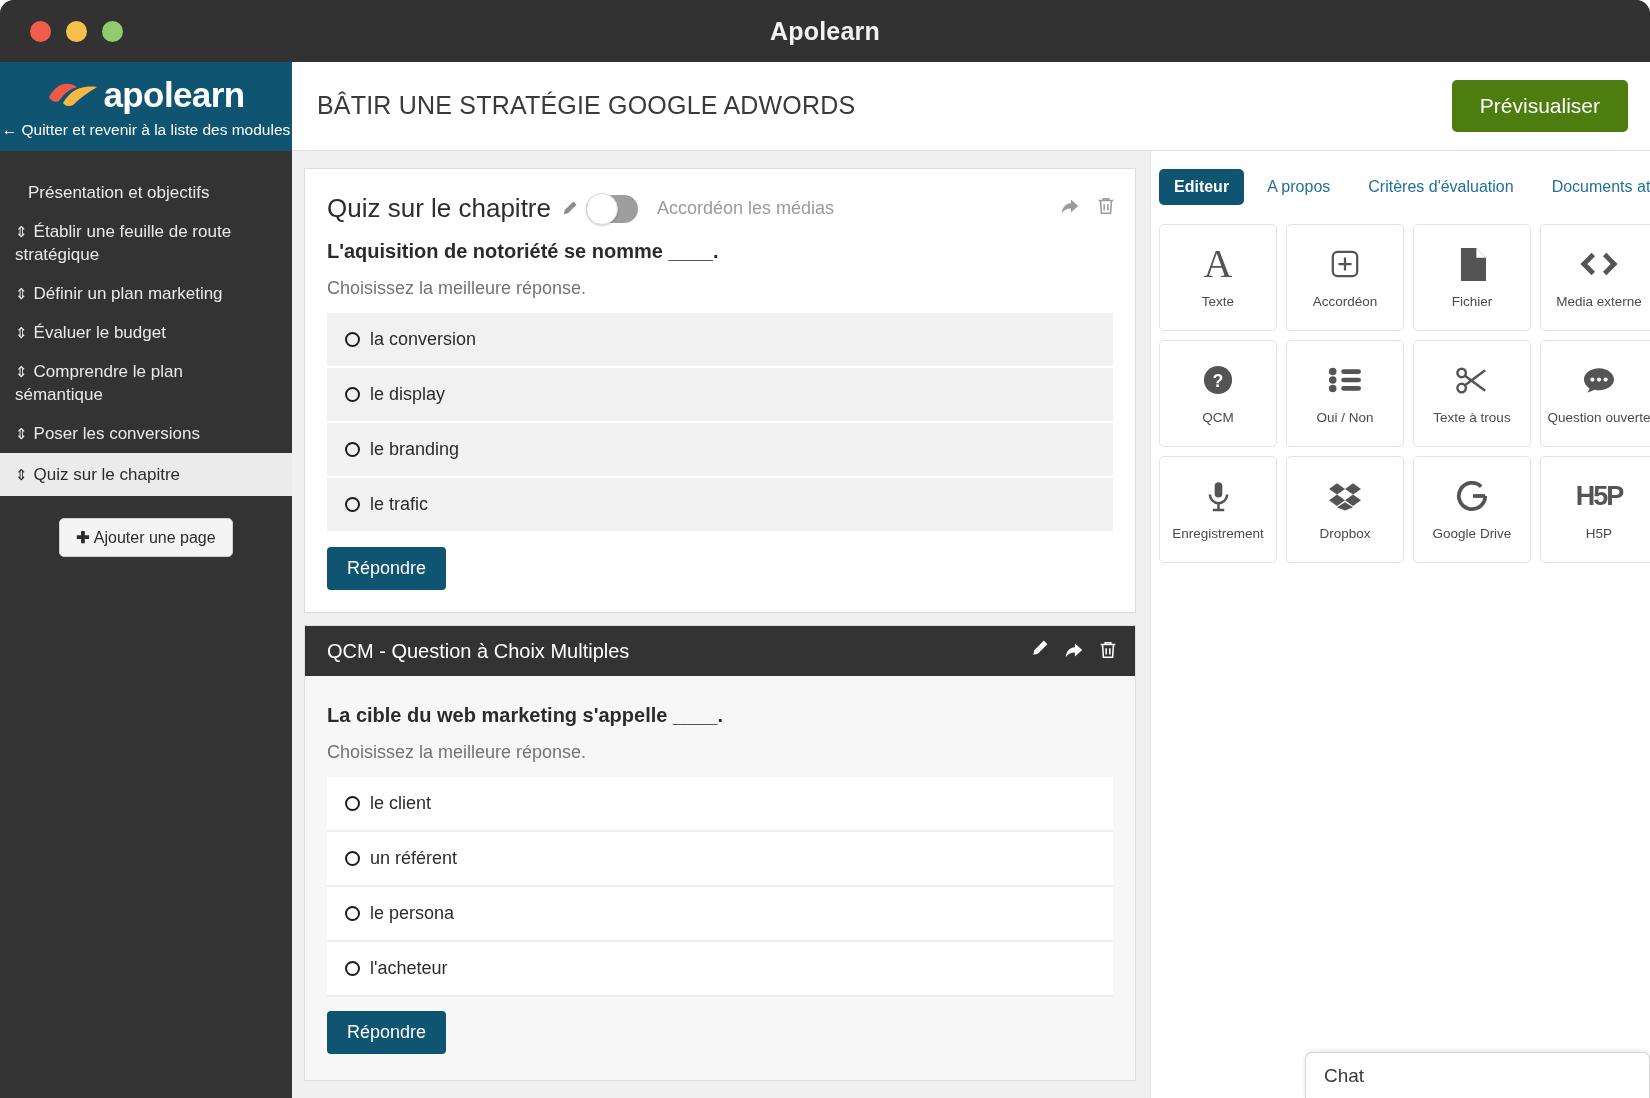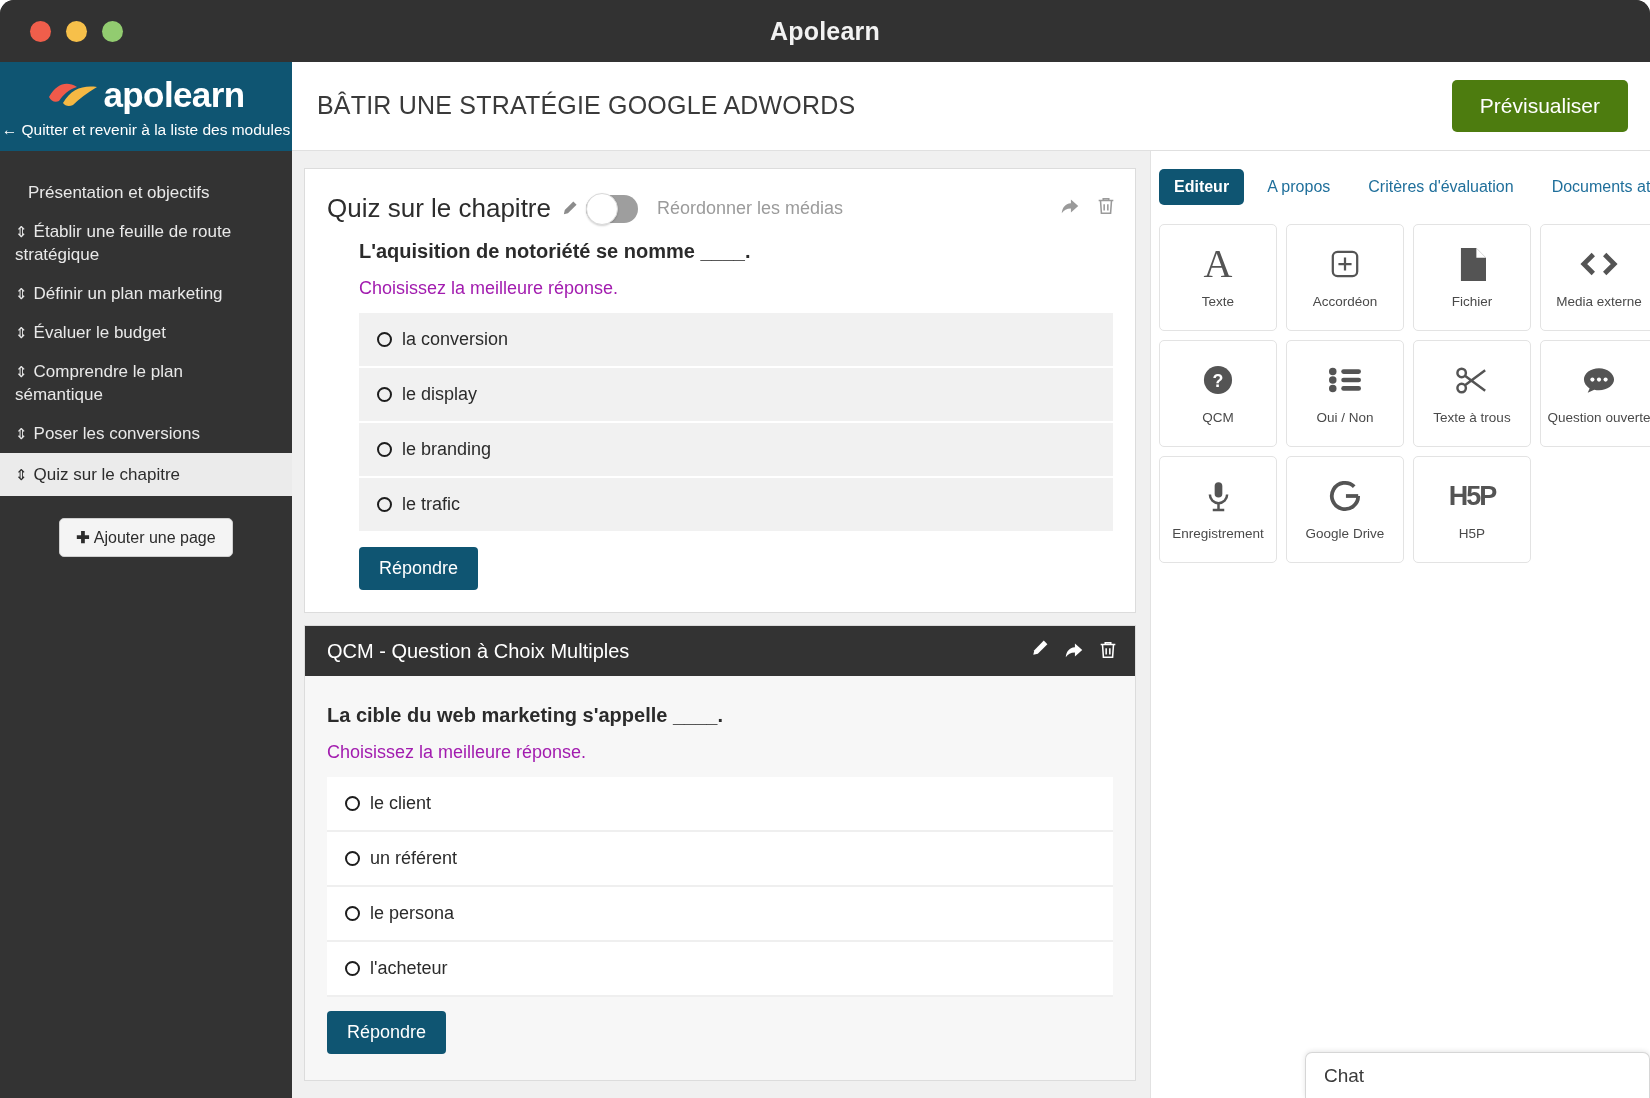--- a/index.html
+++ b/index.html
@@ -160,23 +160,23 @@
     border: 1px solid #dadada;
     box-shadow: 0 1px 2px rgba(0,0,0,.18);
   }
   .reorder-label { margin-left: 19px; font-size: 18px; color: #9b9b9b; }
   .head-actions {
     position: absolute; right: 18px; top: 26px;
     display: flex; gap: 14px; align-items: center; color: #9a9a9a;
   }
   .ic { width: 22px; height: 22px; cursor: pointer; }
 
-  .question-body { padding: 0 22px 22px 22px; margin-left: 32px; }
+  .question-body { padding: 0 22px 22px 22px; }
   .q-text { font-size: 20px; font-weight: bold; color: #2b2b2b; margin-bottom: 15px; }
-  .q-sub { font-size: 18px; color: #a21caf; margin-bottom: 14px; }
+  .q-sub { font-size: 18px; color: #737373; margin-bottom: 14px; }
   .option {
     background: #f1f1f1;
     border-bottom: 2px solid #ffffff;
     padding: 16px 18px;
     font-size: 18px; color: #2b2b2b;
     display: flex; align-items: center;
     cursor: pointer;
   }
   .option .radio {
     width: 15px; height: 15px;
@@ -336,21 +336,21 @@
         <div class="quiz-head">
           <span class="quiz-title">Quiz sur le chapitre</span>
           <span class="icon-pencil-sm">
             <svg viewBox="0 0 20 20" width="18" height="18" fill="#8c8c8c">
                 <path d="M14.8 1.6l3.6 3.6-9.6 9.6-4.5 1 1-4.6z"></path>
               </svg>
           </span>
           <span class="toggle">
               <span class="knob"></span>
             </span>
-          <span class="reorder-label">Réordonner les médias</span>
+          <span class="reorder-label">Accordéon les médias</span>
           <span class="head-actions">
             <span class="ic">
               <svg viewBox="0 0 24 24" width="22" height="22" fill="#9a9a9a">
                   <path d="M13 5v4C6.5 9.6 3.6 14 3 20c2.3-3.7 5.3-5.3 10-5.3V19l8-7z"></path>
                 </svg>
             </span>
             <span class="ic">
               <svg viewBox="0 0 24 24" width="22" height="22" fill="none" stroke="#9a9a9a" stroke-width="1.7">
                   <path d="M4 6h16M9 6V4h6v2M6 6l1 14h10l1-14M10 10v7M14 10v7"></path>
                 </svg>
@@ -524,20 +524,28 @@
           <span class="glyph">
             <svg viewBox="0 0 24 34" width="23" height="33" fill="none" stroke="#545454" stroke-width="2.6">
                 <rect x="8" y="2" width="8" height="16" rx="4" fill="#545454" stroke="none"></rect>
                 <path d="M3 15c0 5 4 9 9 9s9-4 9-9"></path>
                 <path d="M12 24v7M6 31h12"></path>
               </svg>
           </span>
           <span class="wlabel">Enregistrement</span>
         </div>
 
+        <div class="widget">
+          <span class="glyph">
+            <svg viewBox="0 0 34 30" width="32" height="29" fill="#545454">
+                <path d="M8.5 1L0 7l8.5 6L17 7zM25.5 1L17 7l8.5 6L34 7zM0 19l8.5 6L17 19l-8.5-6zM25.5 13L17 19l8.5 6L34 19zM8.5 26.5L17 21l8.5 5.5L17 30z"></path>
+              </svg>
+          </span>
+          <span class="wlabel">Dropbox</span>
+        </div>
 
         <div class="widget">
           <span class="glyph">
             <svg viewBox="0 0 34 34" width="32" height="32" fill="none" stroke="#545454" stroke-width="4">
                 <path d="M31 17a14 14 0 1 1-4.2-10"></path>
                 <path d="M31 17H18"></path>
               </svg>
           </span>
           <span class="wlabel">Google Drive</span>
         </div>

